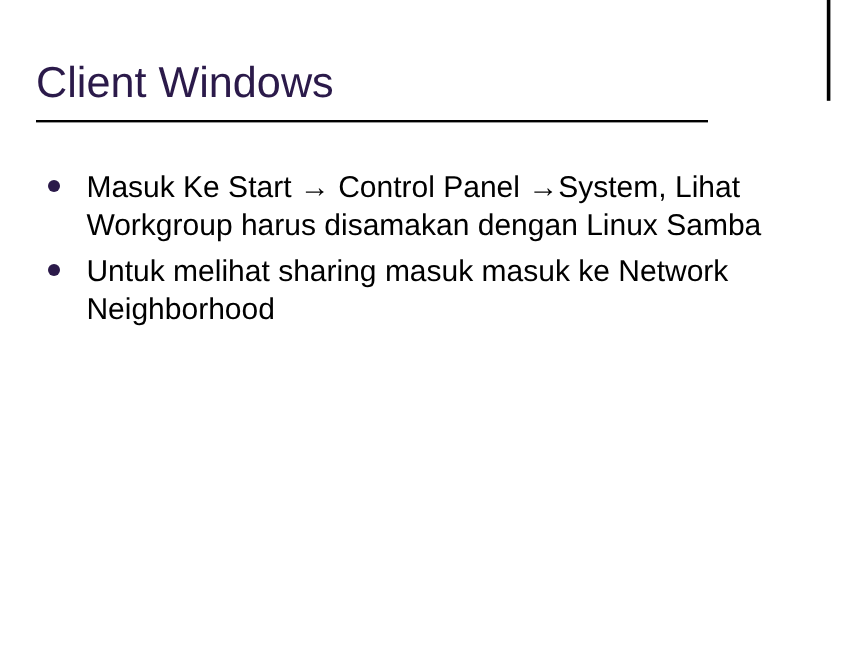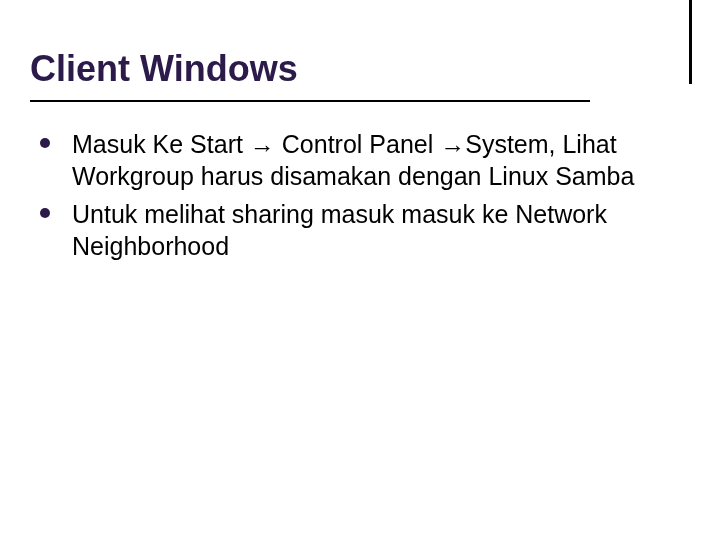--- a/index.html
+++ b/index.html
@@ -16,21 +16,21 @@
     position: relative;
     width: 720px;
     height: 540px;
     box-sizing: border-box;
   }
   .title {
     position: absolute;
     left: 30px;
     top: 48px;
     font-size: 36px;
-    font-weight: bold;
+    font-weight: normal;
     color: #2b1a4a; 
   }
   .title-rule {
     position: absolute;
     left: 30px;
     top: 100px;
     width: 560px;
     height: 0;
     border-top: 2px solid #000000;
   }
@@ -38,21 +38,21 @@
     position: absolute;
     right: 28px;
     top: 0;
     width: 3px;
     height: 84px;
     background: #000000;
   }
   .content {
     position: absolute;
     left: 38px;
-    top: 128px;
+    top: 140px;
     width: 620px;
   }
   ul.bullets {
     list-style: none;
     margin: 0;
     padding: 0;
   }
   ul.bullets > li {
     position: relative;
     padding-left: 34px;

